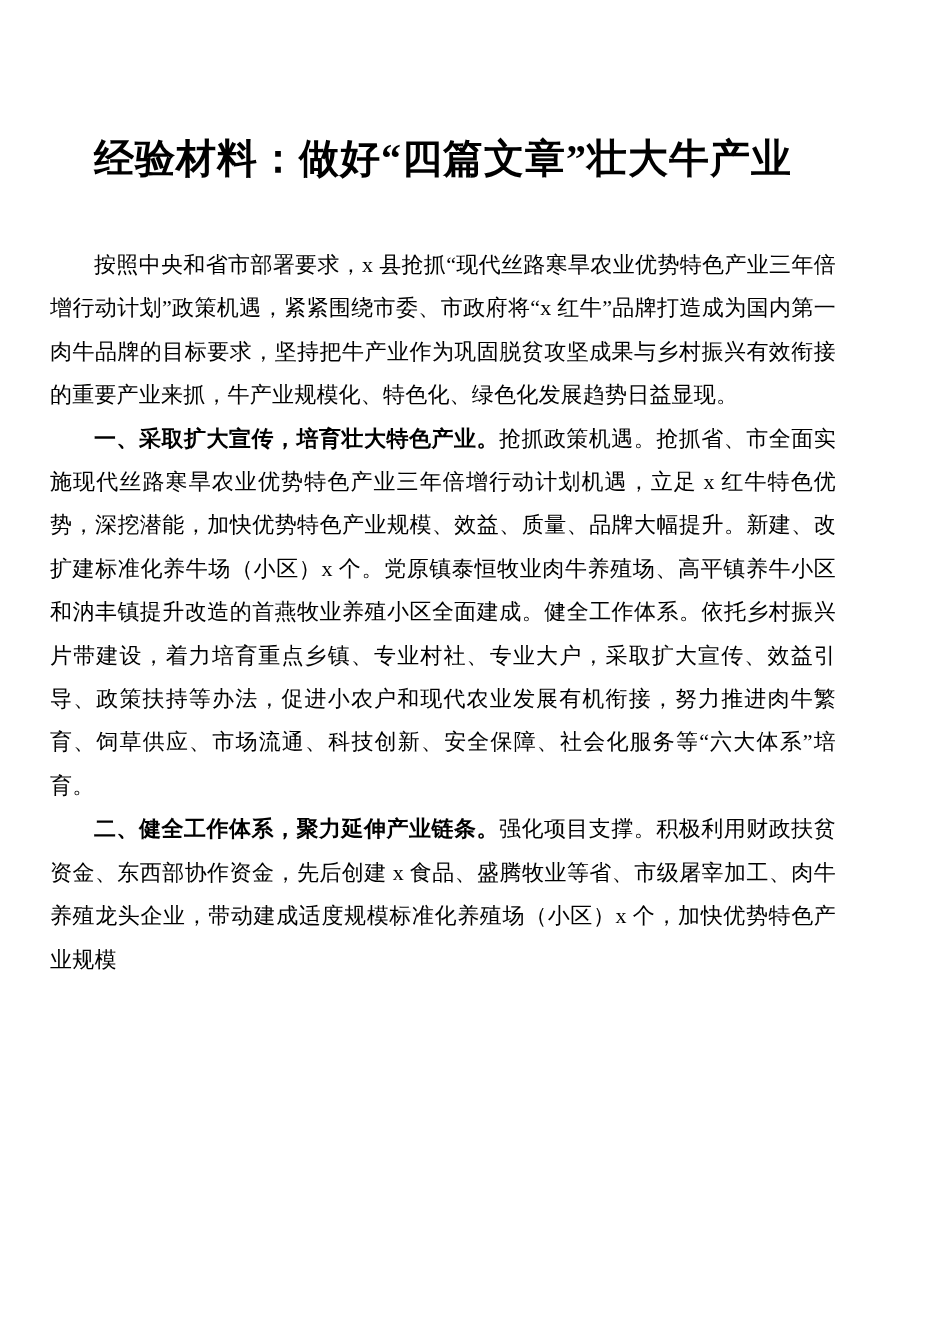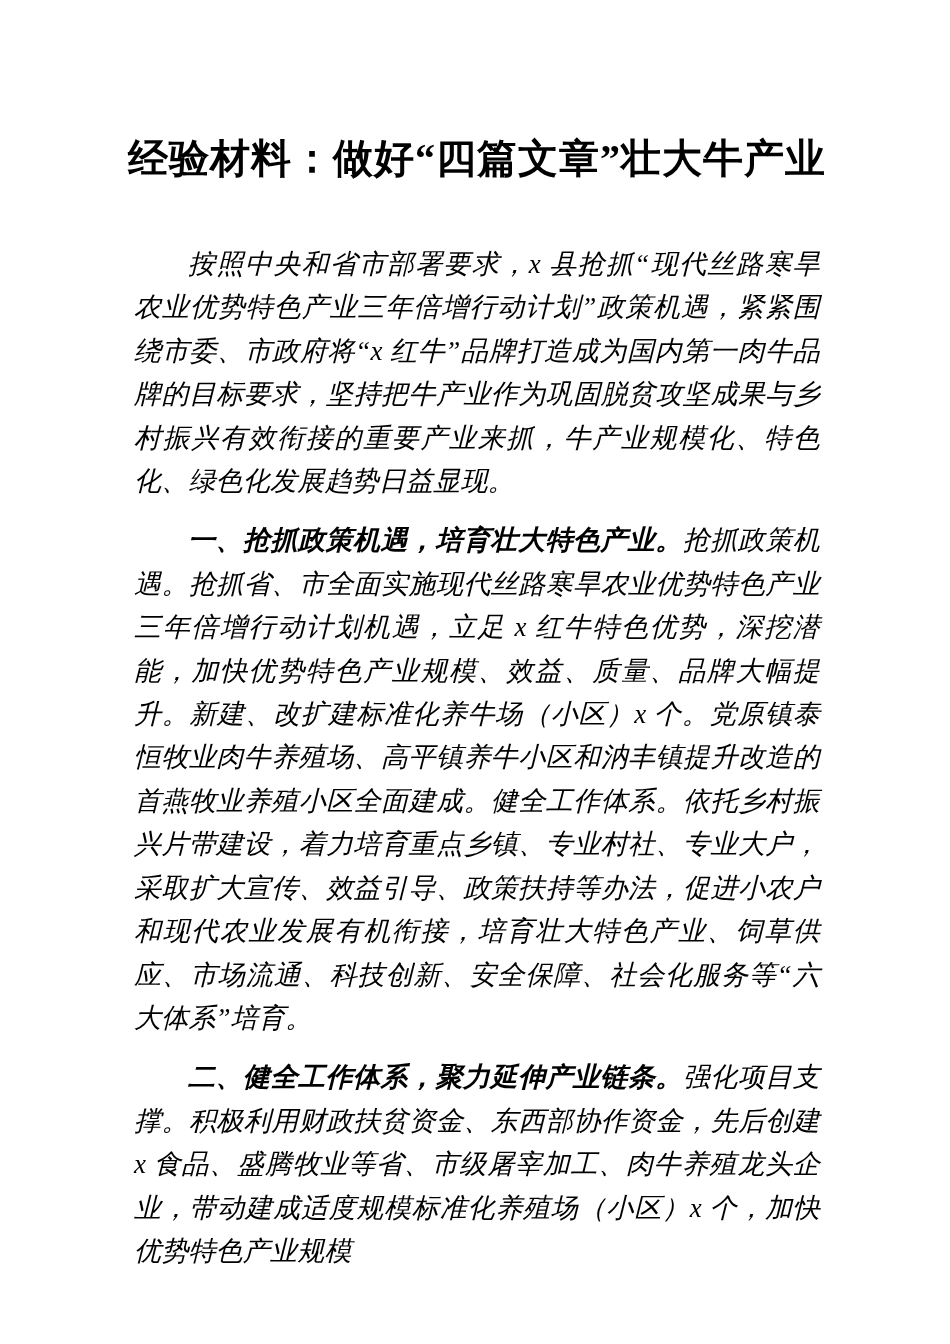--- a/index.html
+++ b/index.html
@@ -8,53 +8,52 @@
     background: #ffffff;
     color: #000000;
     font-family: "Liberation Serif", "DejaVu Serif", serif;
   }
   .page {
     position: relative;
     width: 950px;
     height: 1344px;
     background: #ffffff;
     box-sizing: border-box;
-    padding: 135px 114px 0 118px;
+    padding: 135px 114px 0 50px;
     overflow: hidden;
     border-radius: 8px;
   }
   .doc-title {
     margin: 0;
     font-size: 40px;
     font-weight: bold;
     line-height: 48px;
     text-align: center;
     letter-spacing: 1px;
     white-space: nowrap;
   }
   .doc-body {
     margin-top: 60px;
   }
   .para {
-    margin: 16px;
-    font-size: 27px;
+    margin: 0;
+    font-size: 22px;
     line-height: 43.4px;
     text-align: justify;
     text-justify: inter-ideograph;
     text-indent: 2em;
     letter-spacing: 0.2px;
-    font-style: italic;
   }
   .para .bold {
     font-weight: bold;
   }
 </style>
 </head>
 <body>
 
 <div class="page">
   <h1 class="doc-title">经验材料：做好“四篇文章”壮大牛产业</h1>
   <div class="doc-body">
       <p class="para"><span class="">按照中央和省市部署要求，x 县抢抓“现代丝路寒旱农业优势特色产业三年倍增行动计划”政策机遇，紧紧围绕市委、市政府将“x 红牛”品牌打造成为国内第一肉牛品牌的目标要求，坚持把牛产业作为巩固脱贫攻坚成果与乡村振兴有效衔接的重要产业来抓，牛产业规模化、特色化、绿色化发展趋势日益显现。</span></p>
-      <p class="para"><span class="bold">一、抢抓政策机遇，培育壮大特色产业。</span><span class="">抢抓政策机遇。抢抓省、市全面实施现代丝路寒旱农业优势特色产业三年倍增行动计划机遇，立足 x 红牛特色优势，深挖潜能，加快优势特色产业规模、效益、质量、品牌大幅提升。新建、改扩建标准化养牛场（小区）x 个。党原镇泰恒牧业肉牛养殖场、高平镇养牛小区和汭丰镇提升改造的首燕牧业养殖小区全面建成。健全工作体系。依托乡村振兴片带建设，着力培育重点乡镇、专业村社、专业大户，采取扩大宣传、效益引导、政策扶持等办法，促进小农户和现代农业发展有机衔接，培育壮大特色产业、饲草供应、市场流通、科技创新、安全保障、社会化服务等“六大体系”培育。</span></p>
+      <p class="para"><span class="bold">一、采取扩大宣传，培育壮大特色产业。</span><span class="">抢抓政策机遇。抢抓省、市全面实施现代丝路寒旱农业优势特色产业三年倍增行动计划机遇，立足 x 红牛特色优势，深挖潜能，加快优势特色产业规模、效益、质量、品牌大幅提升。新建、改扩建标准化养牛场（小区）x 个。党原镇泰恒牧业肉牛养殖场、高平镇养牛小区和汭丰镇提升改造的首燕牧业养殖小区全面建成。健全工作体系。依托乡村振兴片带建设，着力培育重点乡镇、专业村社、专业大户，采取扩大宣传、效益引导、政策扶持等办法，促进小农户和现代农业发展有机衔接，努力推进肉牛繁育、饲草供应、市场流通、科技创新、安全保障、社会化服务等“六大体系”培育。</span></p>
       <p class="para"><span class="bold">二、健全工作体系，聚力延伸产业链条。</span><span class="">强化项目支撑。积极利用财政扶贫资金、东西部协作资金，先后创建 x 食品、盛腾牧业等省、市级屠宰加工、肉牛养殖龙头企业，带动建成适度规模标准化养殖场（小区）x 个，加快优势特色产业规模</span></p>
     </div>
 </div>
 
 </body></html>

